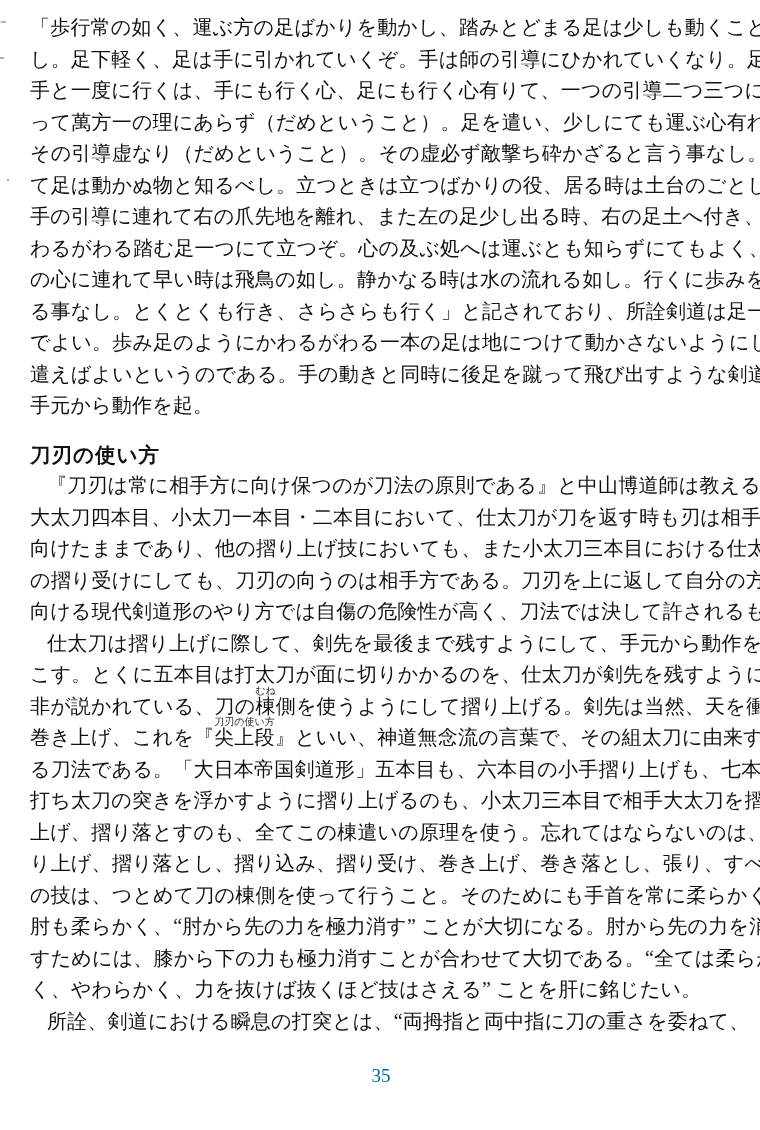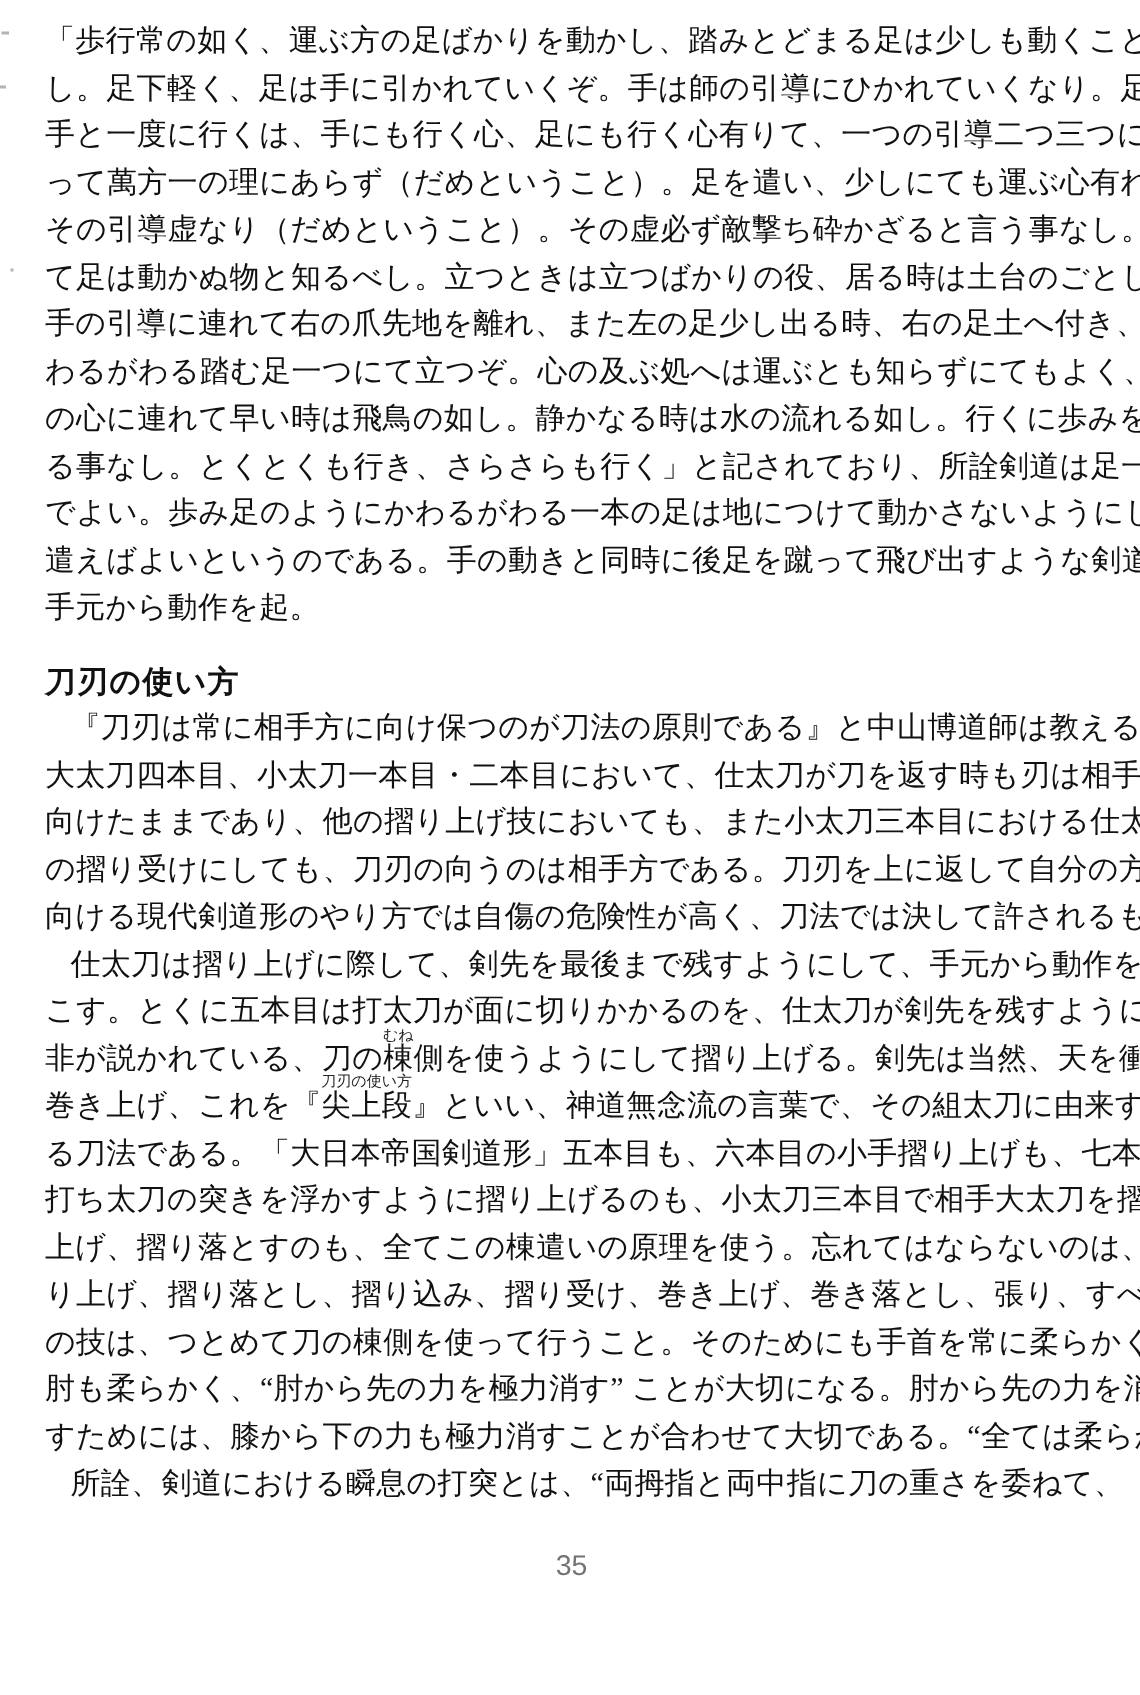--- a/index.html
+++ b/index.html
@@ -55,22 +55,22 @@
     letter-spacing: 0;
     white-space: nowrap;
     color: #222;
   }
   .page-number {
     margin-top: 27px;
     text-align: center;
     text-align-last: center;
     font-size: 19px;
     line-height: 24px;
-    color: #737373;
-    font-family: Liberation Sans, sans-serif;
+    color: #0369a1;
+    font-family: Liberation Serif, serif;
   }
   .speck {
     position: absolute;
     background: #777;
     opacity: 0.55;
   }
   .speck.s1 { left: 1px; top: 21px;  width: 5px; height: 2px; }
   .speck.s2 { left: 0px; top: 57px;  width: 4px; height: 2px; }
   .speck.s3 { left: 7px; top: 179px; width: 2px; height: 2px; }
 </style>
@@ -108,17 +108,18 @@
   <div class="line">こす。とくに五本目は打太刀が面に切りかかるのを、仕太刀が剣先を残すように手</div>
   <div class="line"><span>非が説かれている、刀の</span><span class="rb"><span>棟</span><span class="rt">むね</span></span><span>側を使うようにして摺り上げる。剣先は当然、天を衝</span></div>
   <div class="line"><span>巻き上げ、これを『</span><span class="rb"><span>尖上段</span><span class="rt">刀刃の使い方</span></span><span>』といい、神道無念流の言葉で、その組太刀に由来す</span></div>
   <div class="line">る刀法である。「大日本帝国剣道形」五本目も、六本目の小手摺り上げも、七本目</div>
   <div class="line">打ち太刀の突きを浮かすように摺り上げるのも、小太刀三本目で相手大太刀を摺り</div>
   <div class="line">上げ、摺り落とすのも、全てこの棟遣いの原理を使う。忘れてはならないのは、摺</div>
   <div class="line">り上げ、摺り落とし、摺り込み、摺り受け、巻き上げ、巻き落とし、張り、すべて</div>
   <div class="line">の技は、つとめて刀の棟側を使って行うこと。そのためにも手首を常に柔らかく、</div>
   <div class="line">肘も柔らかく、“肘から先の力を極力消す” ことが大切になる。肘から先の力を消</div>
   <div class="line">すためには、膝から下の力も極力消すことが合わせて大切である。“全ては柔らか</div>
+  <div class="line last">く、やわらかく、力を抜けば抜くほど技はさえる” ことを肝に銘じたい。</div>
 
   <div class="line indent1">所詮、剣道における瞬息の打突とは、“両拇指と両中指に刀の重さを委ねて、〔か</div>
 
   <div class="page-number">35</div>
 </div>
 
 </body></html>

